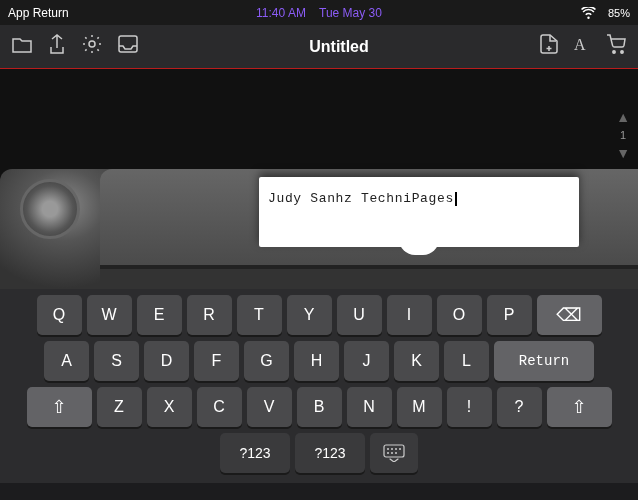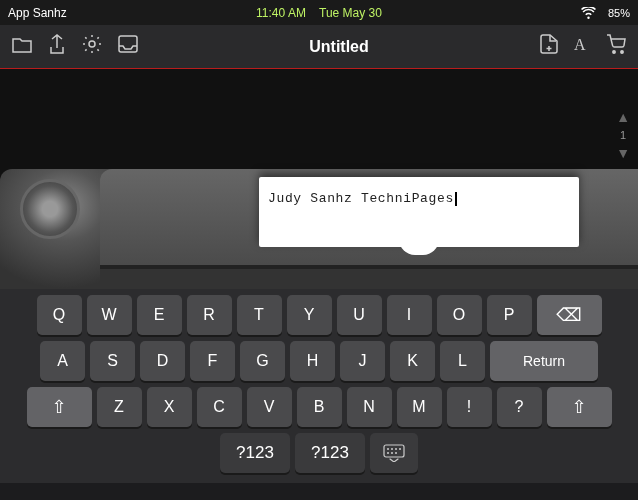--- a/index.html
+++ b/index.html
@@ -16,21 +16,21 @@
       height: 25px;
       background: #1a1a1a;
       display: flex;
       align-items: center;
       justify-content: space-between;
       padding: 0 8px;
       font-size: 12px;
       color: #fff;
     }
     #status-left { display: flex; align-items: center; gap: 6px; }
-    #status-center { position: absolute; left: 50%; transform: translateX(-50%); font-size: 12px; color: #bef264; text-align: right; }
+    #status-center { position: absolute; left: 50%; transform: translateX(-50%); font-size: 12px; color: #8b5cf6; text-align: right; }
     #status-right { display: flex; align-items: center; gap: 12px; font-size: 11px; }
 
     
     #toolbar {
       height: 44px;
       background: #2a2a2c;
       display: flex;
       align-items: center;
       justify-content: space-between;
       padding: 0 12px;
@@ -181,22 +181,23 @@
       font-size: 13px;
       font-weight: 400;
     }
 
     .key-backspace {
       width: 65px;
       font-size: 18px;
     }
 
     .key-return {
-      width: 108px;
+      width: 100px;
       font-size: 14px;
+      font-family: Liberation Mono, monospace;
     }
 
     .key-shift {
       width: 65px;
     }
 
     .key-123 {
       width: 70px;
       font-size: 13px;
     }
@@ -208,33 +209,33 @@
       color: #ccc;
     }
 
     .key-keyboard-hide {
       width: 48px;
       font-size: 16px;
     }
 
     .key-bottom-special {
       background: #3a3a3c;
-      font-size: 17px;
+      font-size: 14px;
     }
 
     .shift-arrow {
       font-size: 18px;
     }
   </style>
 </head>
 <body>
 
 <div id="status-bar">
   <div id="status-left">
-    <span>App Sanhz</span>
+    <span>App Return</span>
   </div>
   <div id="status-center">
     <span>11:40 AM</span>
     &nbsp;&nbsp;
     <span>Tue May 30</span>
   </div>
   <div id="status-right">
 
     <svg width="15" height="12" viewBox="0 0 15 12" fill="white">
       <path d="M7.5 9.5a1.2 1.2 0 1 1 0 2.4 1.2 1.2 0 0 1 0-2.4z"></path>

